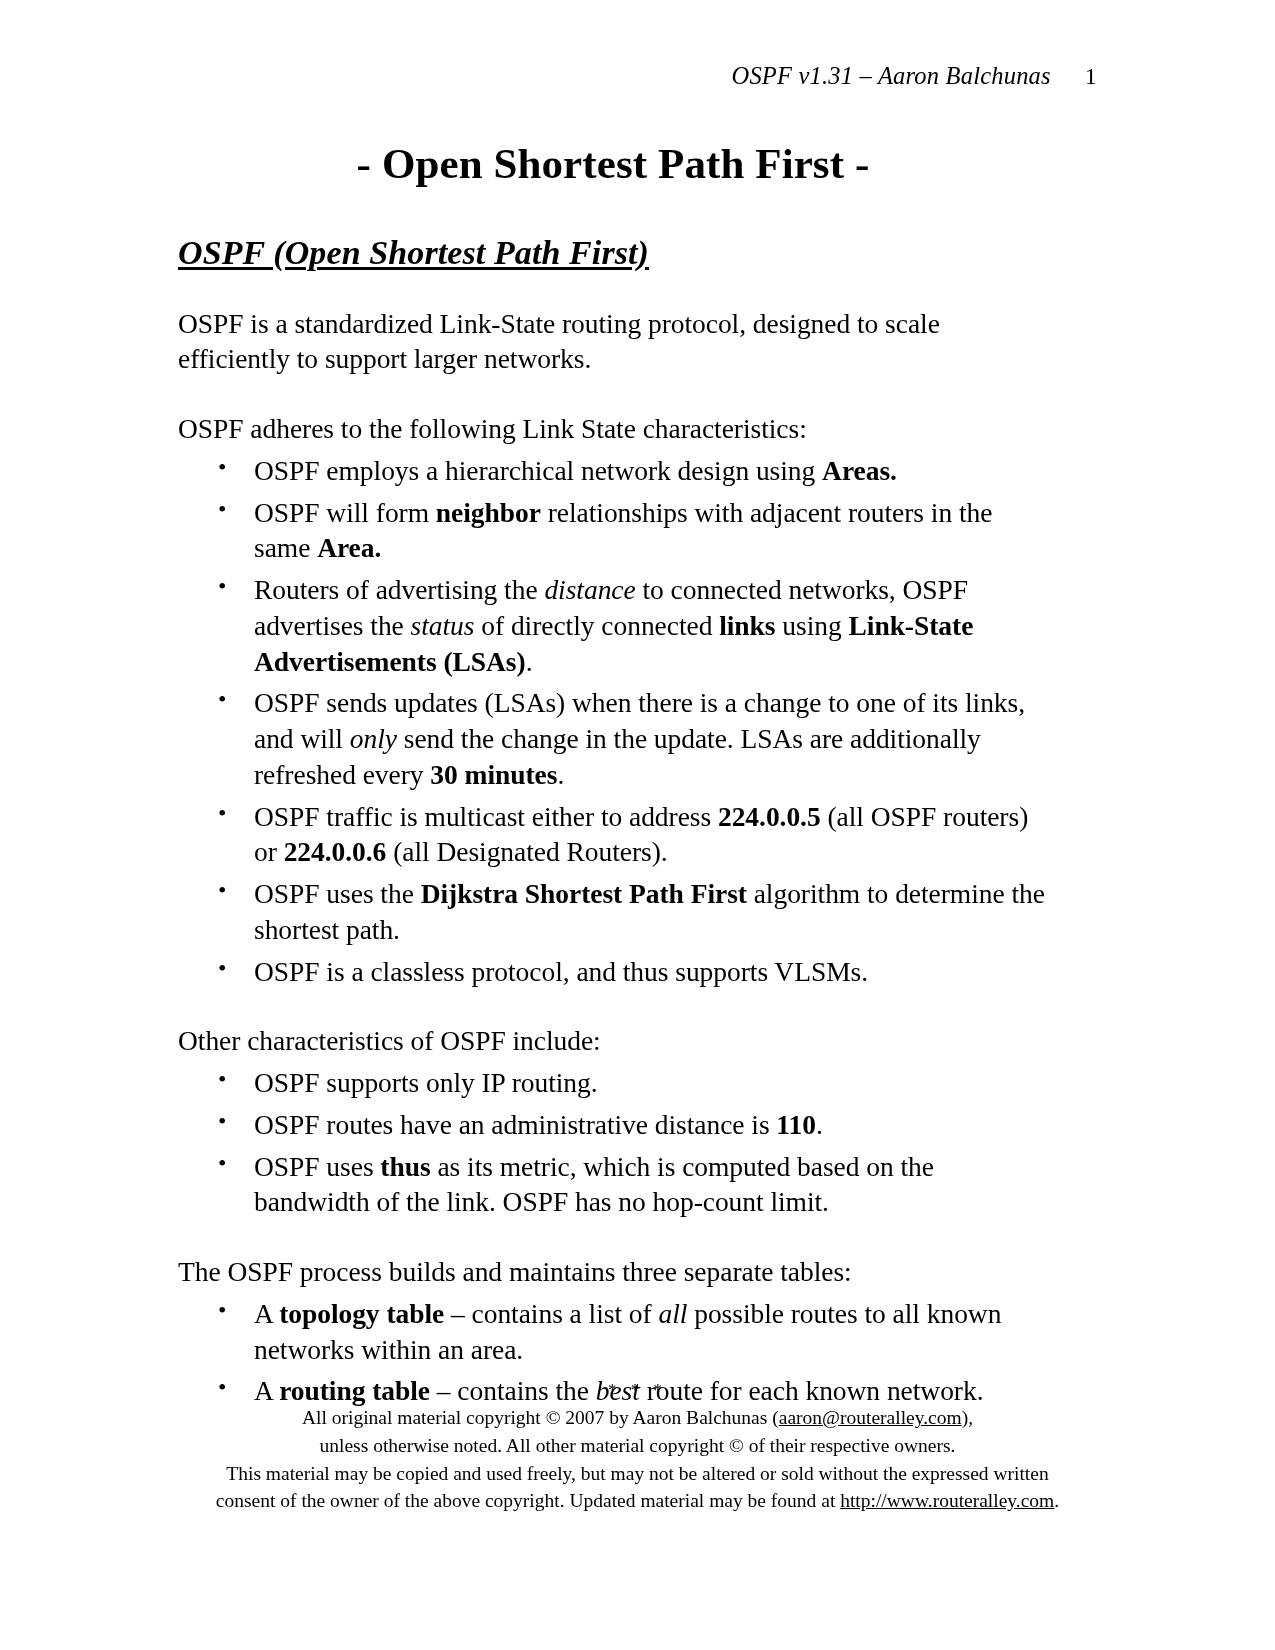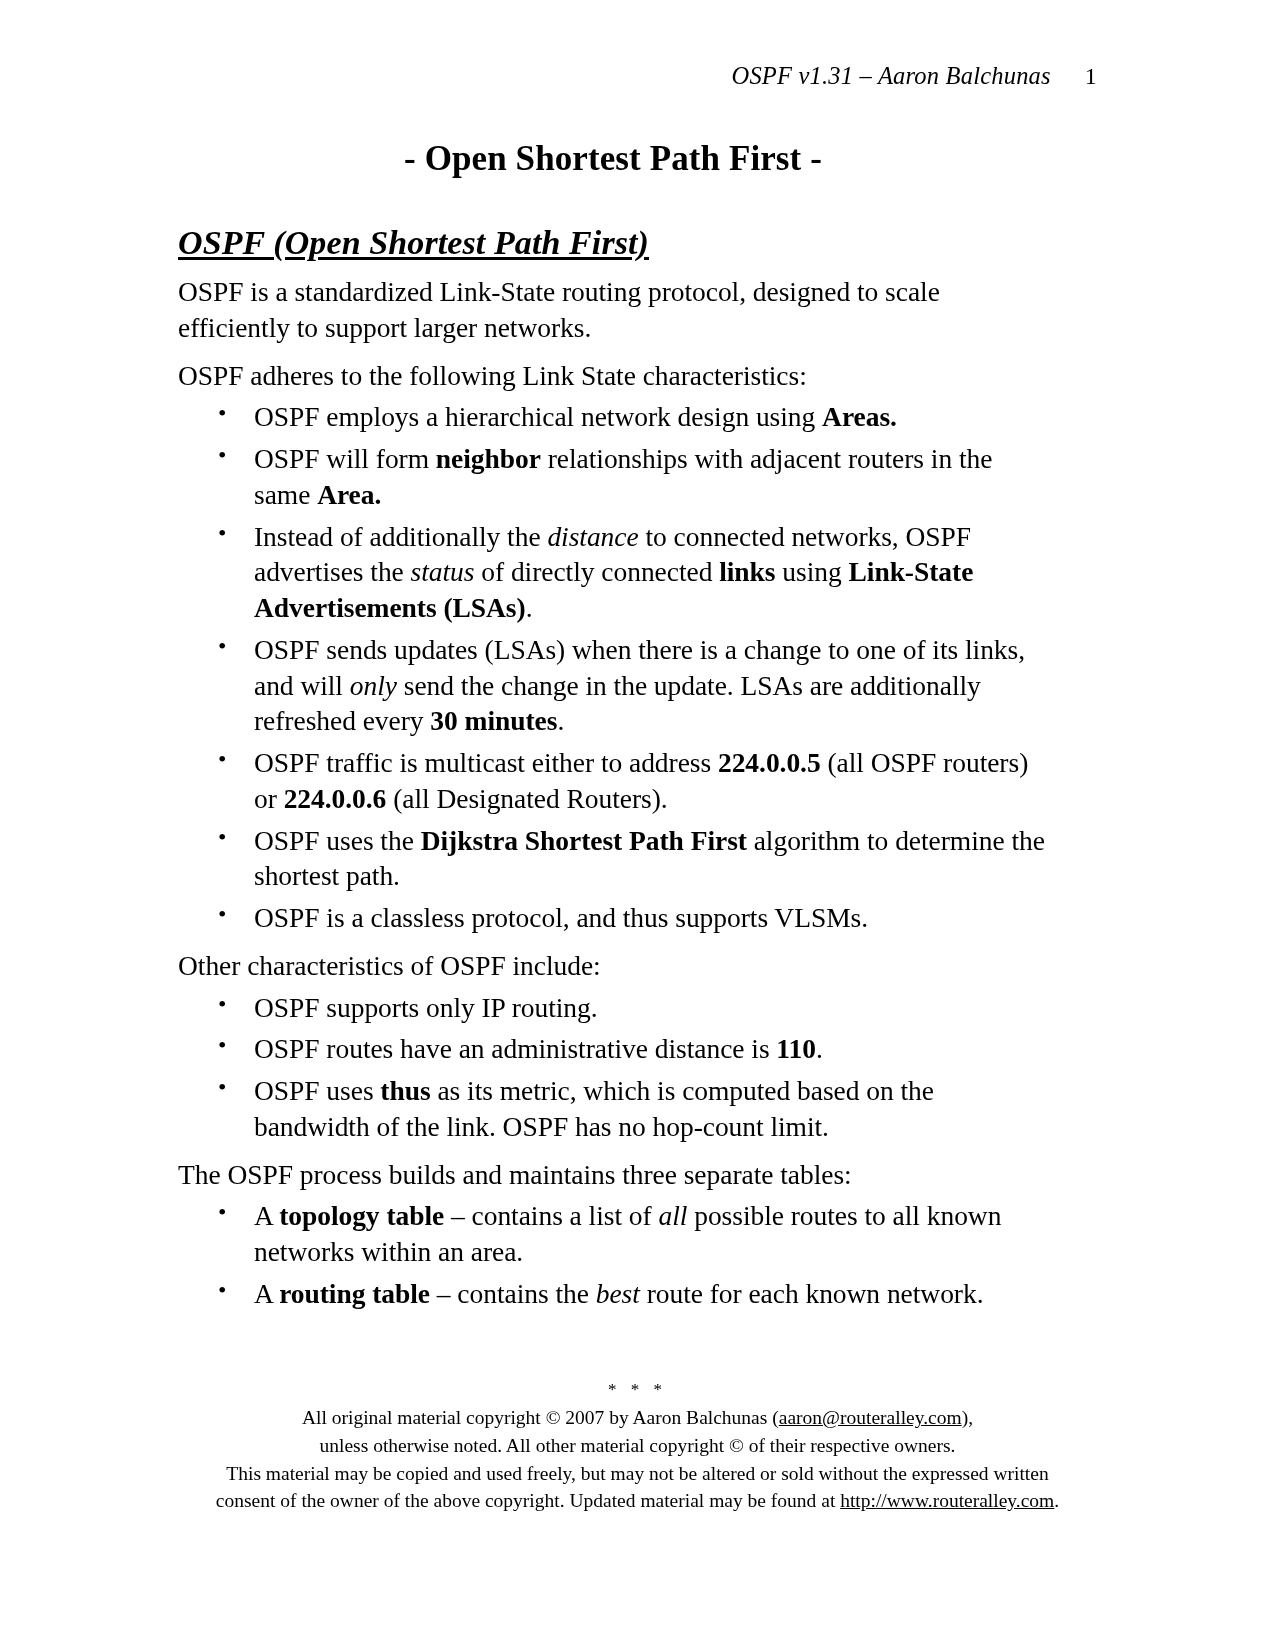--- a/index.html
+++ b/index.html
@@ -40,21 +40,21 @@
 
   
   .content {
     position: absolute;
     left: 178px;
     top: 128px;
     width: 870px;
   }
 
   h1.doc-title {
-    font-size: 35px;
+    font-size: 43px;
     font-weight: bold;
     text-align: center;
     margin: 0 0 0 0;
     padding: 10px 0 0 0;
     letter-spacing: 0.1px;
     line-height: 1.2;
   }
 
   h2.section-heading {
     font-size: 34px;
@@ -62,21 +62,21 @@
     font-style: italic;
     text-decoration: underline;
     text-underline-offset: 3px;
     margin: 44px 0 0 0;
     letter-spacing: 0.1px;
   }
 
   p.para {
     font-size: 27.5px;
     line-height: 1.30;
-    margin: 12px 0 0 0;
+    margin: 34px 0 0 0;
     letter-spacing: -0.05px;
   }
 
   ul.bullets {
     list-style: none;
     margin: 4px 0 0 0;
     padding: 0;
   }
   ul.bullets > li {
     font-size: 27.5px;
@@ -132,21 +132,21 @@
     <h1 class="doc-title">- Open Shortest Path First -</h1>
 
     <h2 class="section-heading">OSPF (Open Shortest Path First)</h2>
 
     <p class="para">OSPF is a standardized Link-State routing protocol, designed to scale efficiently to support larger networks.</p>
 
     <p class="para">OSPF adheres to the following Link State characteristics:</p>
     <ul class="bullets">
         <li><span>OSPF employs a hierarchical network design using </span><b>Areas.</b></li>
         <li><span>OSPF will form </span><b>neighbor</b><span> relationships with adjacent routers in the same </span><b>Area.</b></li>
-        <li><span>Instead of additionally the </span><i>distance</i><span> to connected networks, OSPF advertises the </span><i>status</i><span> of directly connected </span><b>links</b><span> using </span><b>Link-State Advertisements (LSAs)</b><span>.</span></li>
+        <li><span>Routers of advertising the </span><i>distance</i><span> to connected networks, OSPF advertises the </span><i>status</i><span> of directly connected </span><b>links</b><span> using </span><b>Link-State Advertisements (LSAs)</b><span>.</span></li>
         <li><span>OSPF sends updates (LSAs) when there is a change to one of its links, and will </span><i>only</i><span> send the change in the update. LSAs are additionally refreshed every </span><b>30 minutes</b><span>.</span></li>
         <li><span>OSPF traffic is multicast either to address </span><b>224.0.0.5</b><span> (all OSPF routers) or </span><b>224.0.0.6</b><span> (all Designated Routers).</span></li>
         <li><span>OSPF uses the </span><b>Dijkstra Shortest Path First</b><span> algorithm to determine the shortest path.</span></li>
         <li><span>OSPF is a classless protocol, and thus supports VLSMs.</span></li>
       </ul>
 
     <p class="para">Other characteristics of OSPF include:</p>
     <ul class="bullets">
         <li><span>OSPF supports only IP routing.</span></li>
         <li><span>OSPF routes have an administrative distance is </span><b>110</b><span>.</span></li>

